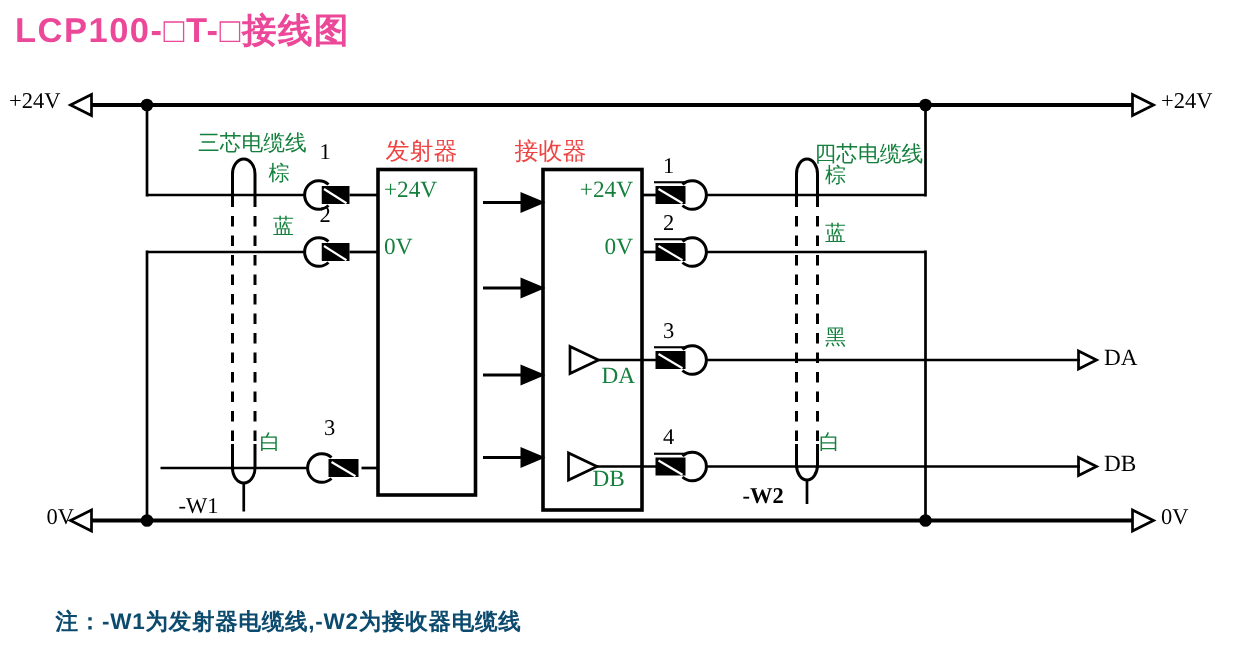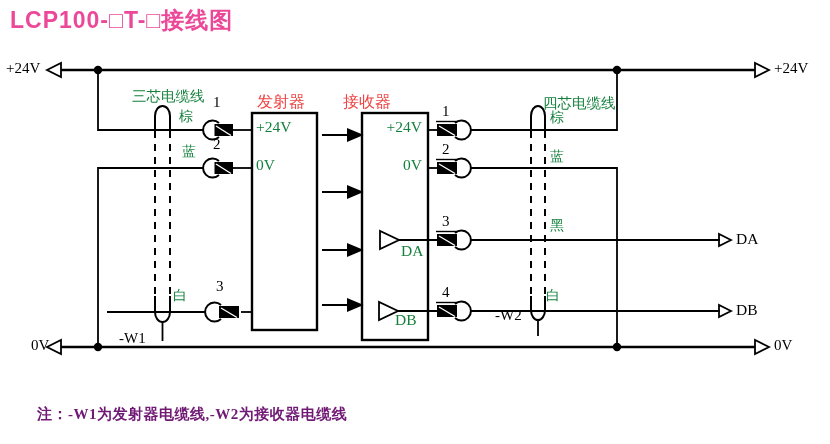--- a/index.html
+++ b/index.html
@@ -19,22 +19,22 @@
   .serif{font-family:"Liberation Serif", serif;color:#000000;font-size:15px;}
   .cn{font-size:16px;color:#ef4444;}
   .blue{color:#15803d;}
   .cable{font-size:14.5px;}
   .wirecol{font-size:14px;}
   .pin{font-size:15.5px;}
   .num{font-size:15px;}
   .ralign{text-align:right;}
   #note{
     position:absolute;left:37px;top:405px;
-    font-family:Liberation Serif, serif;
-    font-weight:bold;font-size:15px;color:#701a75;letter-spacing:0.5px;
+    font-family:Liberation Sans, sans-serif;
+    font-weight:bold;font-size:15px;color:#0c4a6e;letter-spacing:0.5px;
     white-space:nowrap;
   }
 </style>
 </head>
 <body>
 
 <div id="stage">
 
   <div id="title">LCP100-□T-□接线图</div>
 
@@ -171,21 +171,21 @@
   <span class="lbl serif blue pin ralign" style="left:380px;top:157px;width:42px;">0V</span>
   <span class="lbl serif blue pin" style="left:401px;top:243px;">DA</span>
   <span class="lbl serif blue pin" style="left:395px;top:312px;">DB</span>
 
   <span class="lbl serif pin" style="left:736px;top:231px;">DA</span>
   <span class="lbl serif pin" style="left:736px;top:302px;">DB</span>
 
   <span class="lbl blue cable" style="left:132px;top:89px;">三芯电缆线</span>
   <span class="lbl blue cable" style="left:507px;top:96px;margin-left:36px;">四芯电缆线</span>
   <span class="lbl serif" style="left:119px;top:331px;">-W1</span>
-  <span class="lbl serif" style="left:495px;top:308px;">-W2</span>
+  <span class="lbl serif" style="left:495px;top:324px;font-weight:bold;">-W2</span>
 
   <span class="lbl blue wirecol" style="left:179px;top:110px;">棕</span>
   <span class="lbl blue wirecol" style="left:182px;top:145px;">蓝</span>
   <span class="lbl blue wirecol" style="left:173px;top:289px;">白</span>
 
   <span class="lbl blue wirecol" style="left:550px;top:111px;">棕</span>
   <span class="lbl blue wirecol" style="left:550px;top:150px;">蓝</span>
   <span class="lbl blue wirecol" style="left:550px;top:219px;">黑</span>
   <span class="lbl blue wirecol" style="left:546px;top:289px;">白</span>
 

